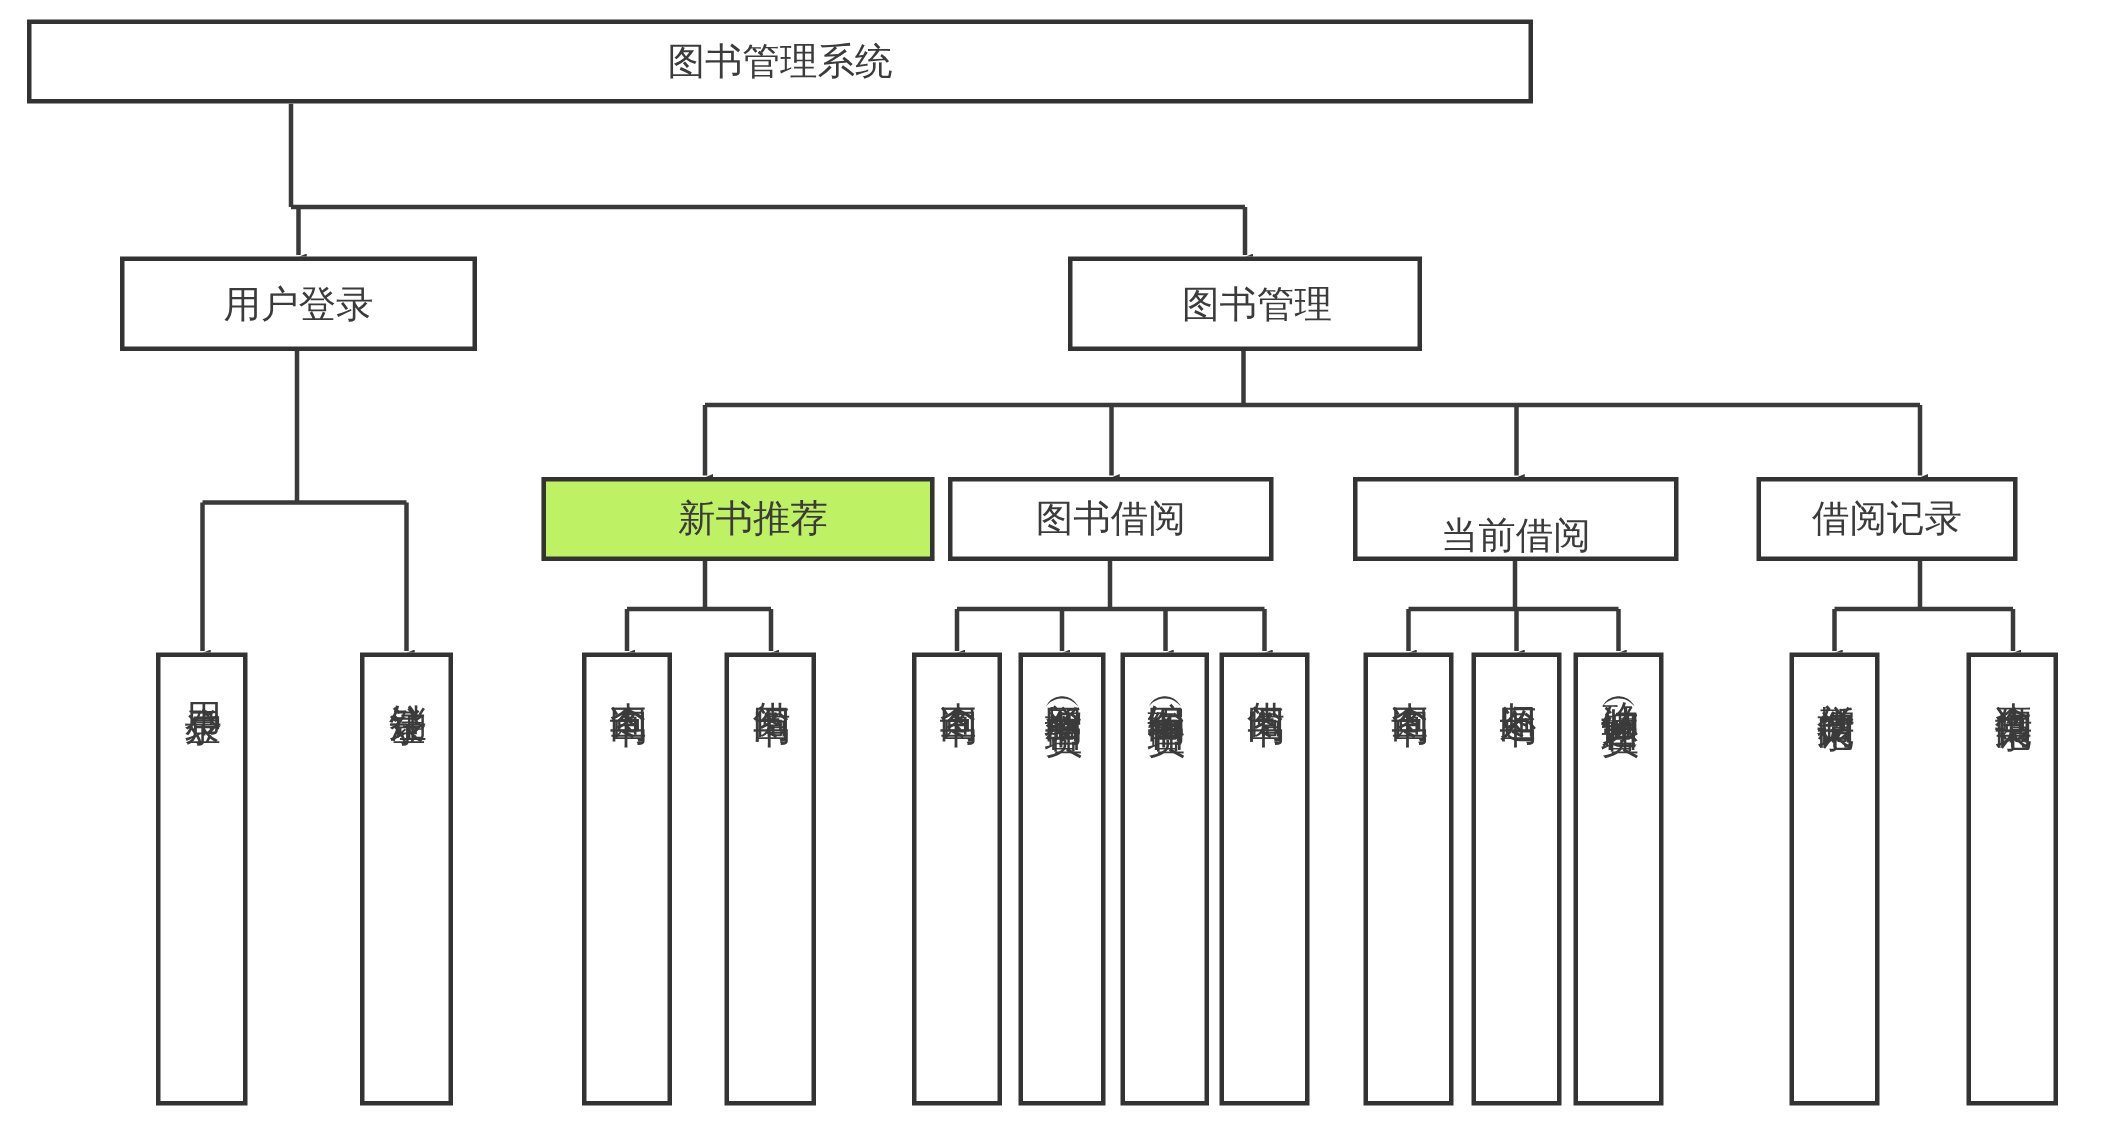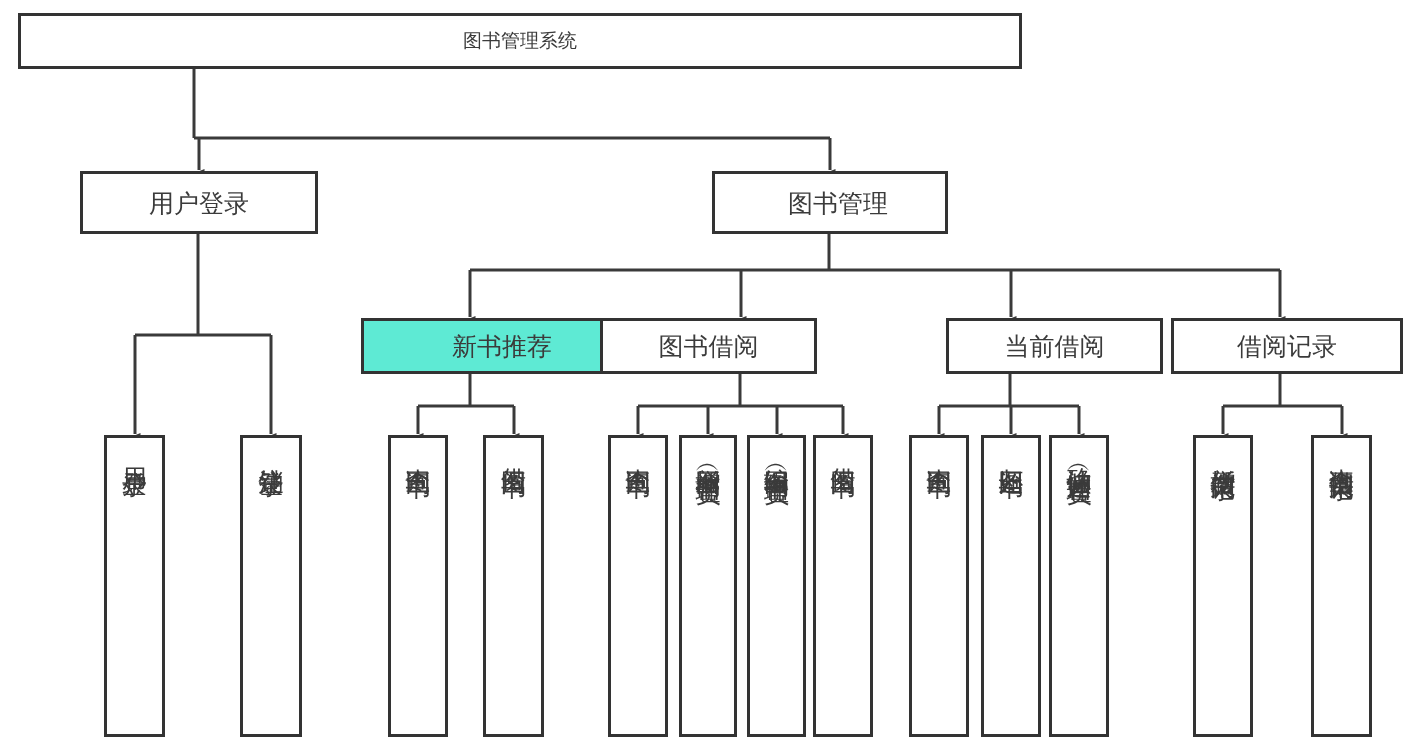--- a/index.html
+++ b/index.html
@@ -38,21 +38,21 @@
     color: #3b3b3b;
     font-family: "Liberation Sans", "DejaVu Sans", sans-serif;
     line-height: 1.12;
     text-align: center;
     white-space: pre;
   }
   .node-box.horizontal .node-label {
     font-size: 25px;
   }
   .node-box.root .node-label {
-    font-size: 19px;
+    font-size: 25px;
   }
   .node-box.vertical {
     align-items: flex-start;
     justify-content: center;
     padding-top: 10px;
   }
   .node-box.vertical .node-label {
     writing-mode: vertical-rl;
     text-orientation: upright;
     font-size: 25px;
@@ -120,30 +120,30 @@
   <div id="nodes-layer">
       <div class="node-box horizontal root" style="left: 18px; top: 13px; width: 1004px; height: 56px; border-color: rgb(51, 51, 51); background: rgb(255, 255, 255);">
         <span class="node-label" style="color: rgb(59, 59, 59);">图书管理系统</span>
       </div>
       <div class="node-box horizontal" style="left: 80px; top: 171px; width: 238px; height: 63px; border-color: rgb(51, 51, 51); background: rgb(255, 255, 255);">
         <span class="node-label" style="color: rgb(59, 59, 59);">用户登录</span>
       </div>
       <div class="node-box horizontal" style="left: 712px; top: 171px; width: 236px; height: 63px; border-color: rgb(51, 51, 51); background: rgb(255, 255, 255); padding-left: 16px;">
         <span class="node-label" style="color: rgb(59, 59, 59);">图书管理</span>
       </div>
-      <div class="node-box horizontal" style="left: 361px; top: 318px; width: 262px; height: 56px; border-color: rgb(51, 51, 51); background: #5eead4; padding-left: 20px;">
+      <div class="node-box horizontal" style="left: 361px; top: 318px; width: 262px; height: 56px; border-color: rgb(51, 51, 51); background: #bef264; padding-left: 20px;">
         <span class="node-label" style="color: rgb(59, 59, 59);">新书推荐</span>
       </div>
-      <div class="node-box horizontal" style="left: 600px; top: 318px; width: 217px; height: 56px; border-color: rgb(51, 51, 51); background: rgb(255, 255, 255);">
+      <div class="node-box horizontal" style="left: 632px; top: 318px; width: 217px; height: 56px; border-color: rgb(51, 51, 51); background: rgb(255, 255, 255);">
         <span class="node-label" style="color: rgb(59, 59, 59);">图书借阅</span>
       </div>
-      <div class="node-box horizontal" style="left: 946px; top: 318px; width: 217px; height: 56px; border-color: rgb(51, 51, 51); background: rgb(255, 255, 255);">
+      <div class="node-box horizontal" style="left: 902px; top: 318px; width: 217px; height: 56px; border-color: rgb(51, 51, 51); background: rgb(255, 255, 255); align-items: flex-end;">
         <span class="node-label" style="color: rgb(59, 59, 59);">当前借阅</span>
       </div>
-      <div class="node-box horizontal" style="left: 1171px; top: 318px; width: 232px; height: 56px; border-color: rgb(51, 51, 51); background: rgb(255, 255, 255);">
+      <div class="node-box horizontal" style="left: 1171px; top: 318px; width: 174px; height: 56px; border-color: rgb(51, 51, 51); background: rgb(255, 255, 255);">
         <span class="node-label" style="color: rgb(59, 59, 59);">借阅记录</span>
       </div>
       <div class="node-box vertical" style="left: 104px; top: 435px; width: 61px; height: 302px; border-color: rgb(51, 51, 51); background: rgb(255, 255, 255);">
         <span class="node-label" style="color: rgb(59, 59, 59);">用户登录</span>
       </div>
       <div class="node-box vertical" style="left: 240px; top: 435px; width: 62px; height: 302px; border-color: rgb(51, 51, 51); background: rgb(255, 255, 255);">
         <span class="node-label" style="color: rgb(59, 59, 59);">注销登录</span>
       </div>
       <div class="node-box vertical" style="left: 388px; top: 435px; width: 60px; height: 302px; border-color: rgb(51, 51, 51); background: rgb(255, 255, 255);">
         <span class="node-label" style="color: rgb(59, 59, 59);">查询图书</span>

